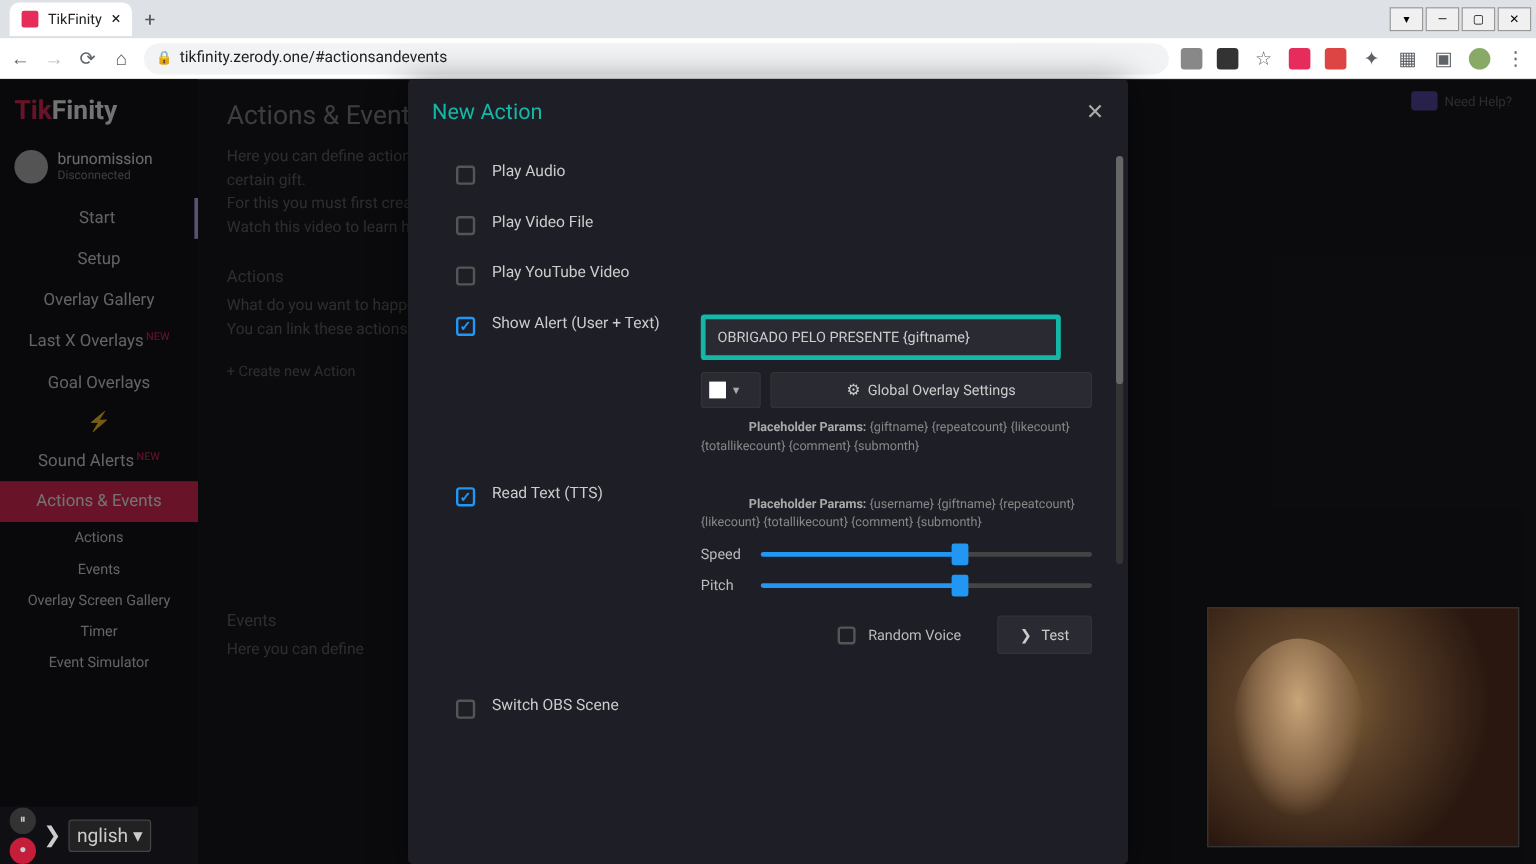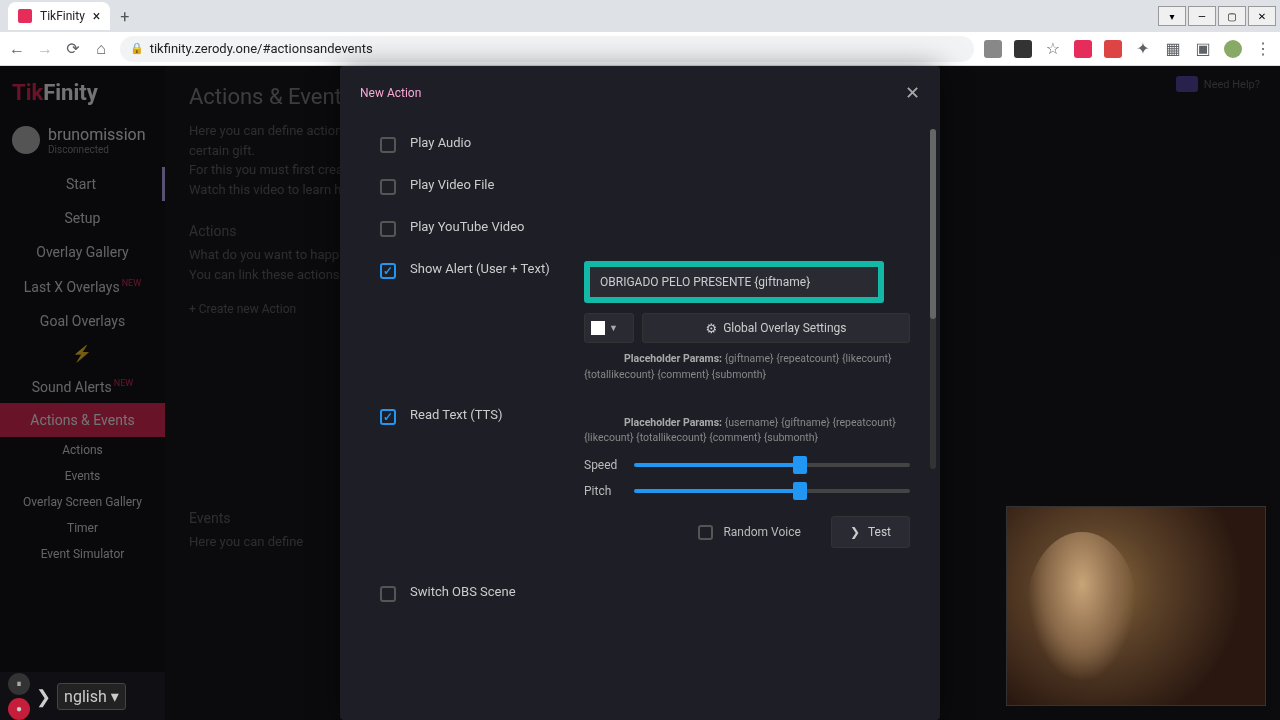--- a/index.html
+++ b/index.html
@@ -24,55 +24,55 @@
 
 .app { position: absolute; top: 66px; left: 0; right: 0; bottom: 0; background: #1a1a1f; color: #ccc; display: flex; }
 
 
 .sidebar { width: 165px; background: #15151a; display: flex; flex-direction: column; }
 .logo { padding: 14px 12px; font-size: 22px; font-weight: 700; }
 .logo-tik { color: #e62c5a; }
 .logo-fin { color: #fff; }
 .profile { display: flex; align-items: center; gap: 8px; padding: 6px 12px 12px; }
 .avatar { width: 28px; height: 28px; border-radius: 50%; background: #bbb; }
-.profile-name { font-size: 16px; color: #eee; }
+.profile-name { font-size: 13px; color: #eee; }
 .profile-status { font-size: 10px; color: #888; }
 .nav { display: flex; flex-direction: column; }
 .nav-item { padding: 9px 12px; font-size: 14px; color: #ddd; cursor: pointer; text-align: center; position: relative; }
 .nav-item.active { background: #e62c5a; color: #fff; }
 .nav-item.start { border-right: 3px solid #c4b5fd; }
 .nav-badge { font-size: 9px; color: #e62c5a; vertical-align: super; margin-left: 2px; }
 .nav-item.sub { font-size: 12px; padding: 6px 12px; }
 .bolt { text-align: center; padding: 6px; color: #00d4ff; font-size: 16px; }
 
 
 .main { flex: 1; padding: 18px 24px; position: relative; }
 .page-title { font-size: 22px; color: #888; margin-bottom: 12px; }
 .page-desc { font-size: 13px; color: #666; line-height: 1.5; max-width: 700px; }
 .section-h { font-size: 14px; color: #666; margin-top: 24px; }
 .create-btn { margin-top: 18px; font-size: 12px; color: #666; }
 
 
 .backdrop { position: absolute; inset: 0; background: rgba(0,0,0,0.55); }
 .modal { position: absolute; left: 340px; top: 0; width: 600px; bottom: 0; background: #1e1e26; border-radius: 4px; box-shadow: 0 4px 30px rgba(0,0,0,0.5); display: flex; flex-direction: column; }
 .modal-header { display: flex; align-items: center; justify-content: space-between; padding: 16px 20px; }
-.modal-title { font-size: 12px; color: #f9a8d4; }
+.modal-title { font-size: 18px; color: #14b8a6; }
 .modal-close { font-size: 18px; color: #aaa; cursor: pointer; }
 .modal-body { flex: 1; overflow: auto; padding: 4px 0 20px 40px; position: relative; }
 .scrollbar-track { position: absolute; right: 4px; top: 10px; width: 6px; height: 340px; background: #333; border-radius: 3px; }
 .scrollbar-thumb { width: 6px; height: 190px; background: #666; border-radius: 3px; }
 
 .opt { display: flex; align-items: flex-start; gap: 14px; padding: 12px 0; }
 .chk { width: 16px; height: 16px; border: 2px solid #555; border-radius: 3px; margin-top: 2px; flex-shrink: 0; cursor: pointer; display: flex; align-items: center; justify-content: center; }
 .chk.checked { border-color: #2196f3; background: transparent; }
 .chk.checked::after { content: "✓"; color: #2196f3; font-size: 12px; font-weight: bold; }
 .opt-label { font-size: 13px; color: #ccc; width: 160px; }
 .opt-body { flex: 1; padding-right: 30px; }
 
-.inp { width: 300px; background: #2a2a33; border: 6px solid #14b8a6; border-radius: 3px; padding: 8px 10px; font-size: 12px; color: #ccc; }
+.inp { width: 300px; background: #2a2a33; border: 4px solid #14b8a6; border-radius: 3px; padding: 8px 10px; font-size: 12px; color: #ccc; }
 .inp.focus { border: 1px solid #2196f3; }
 .color-row { display: flex; gap: 8px; margin-top: 10px; align-items: center; }
 .color-btn { width: 50px; height: 30px; background: #2a2a33; border: 1px solid #333; border-radius: 3px; display: flex; align-items: center; gap: 4px; padding: 0 6px; }
 .color-sw { width: 14px; height: 14px; background: #fff; }
 .caret { font-size: 9px; color: #aaa; }
 .gbl-btn { flex: 1; height: 30px; background: #2a2a33; border: 1px solid #333; border-radius: 3px; display: flex; align-items: center; justify-content: center; gap: 6px; font-size: 12px; color: #ccc; cursor: pointer; }
 .gear { font-size: 13px; }
 
 .hint { font-size: 10.5px; color: #888; margin-top: 8px; line-height: 1.5; }
 .hint b { color: #aaa; padding-left: 40px; }

